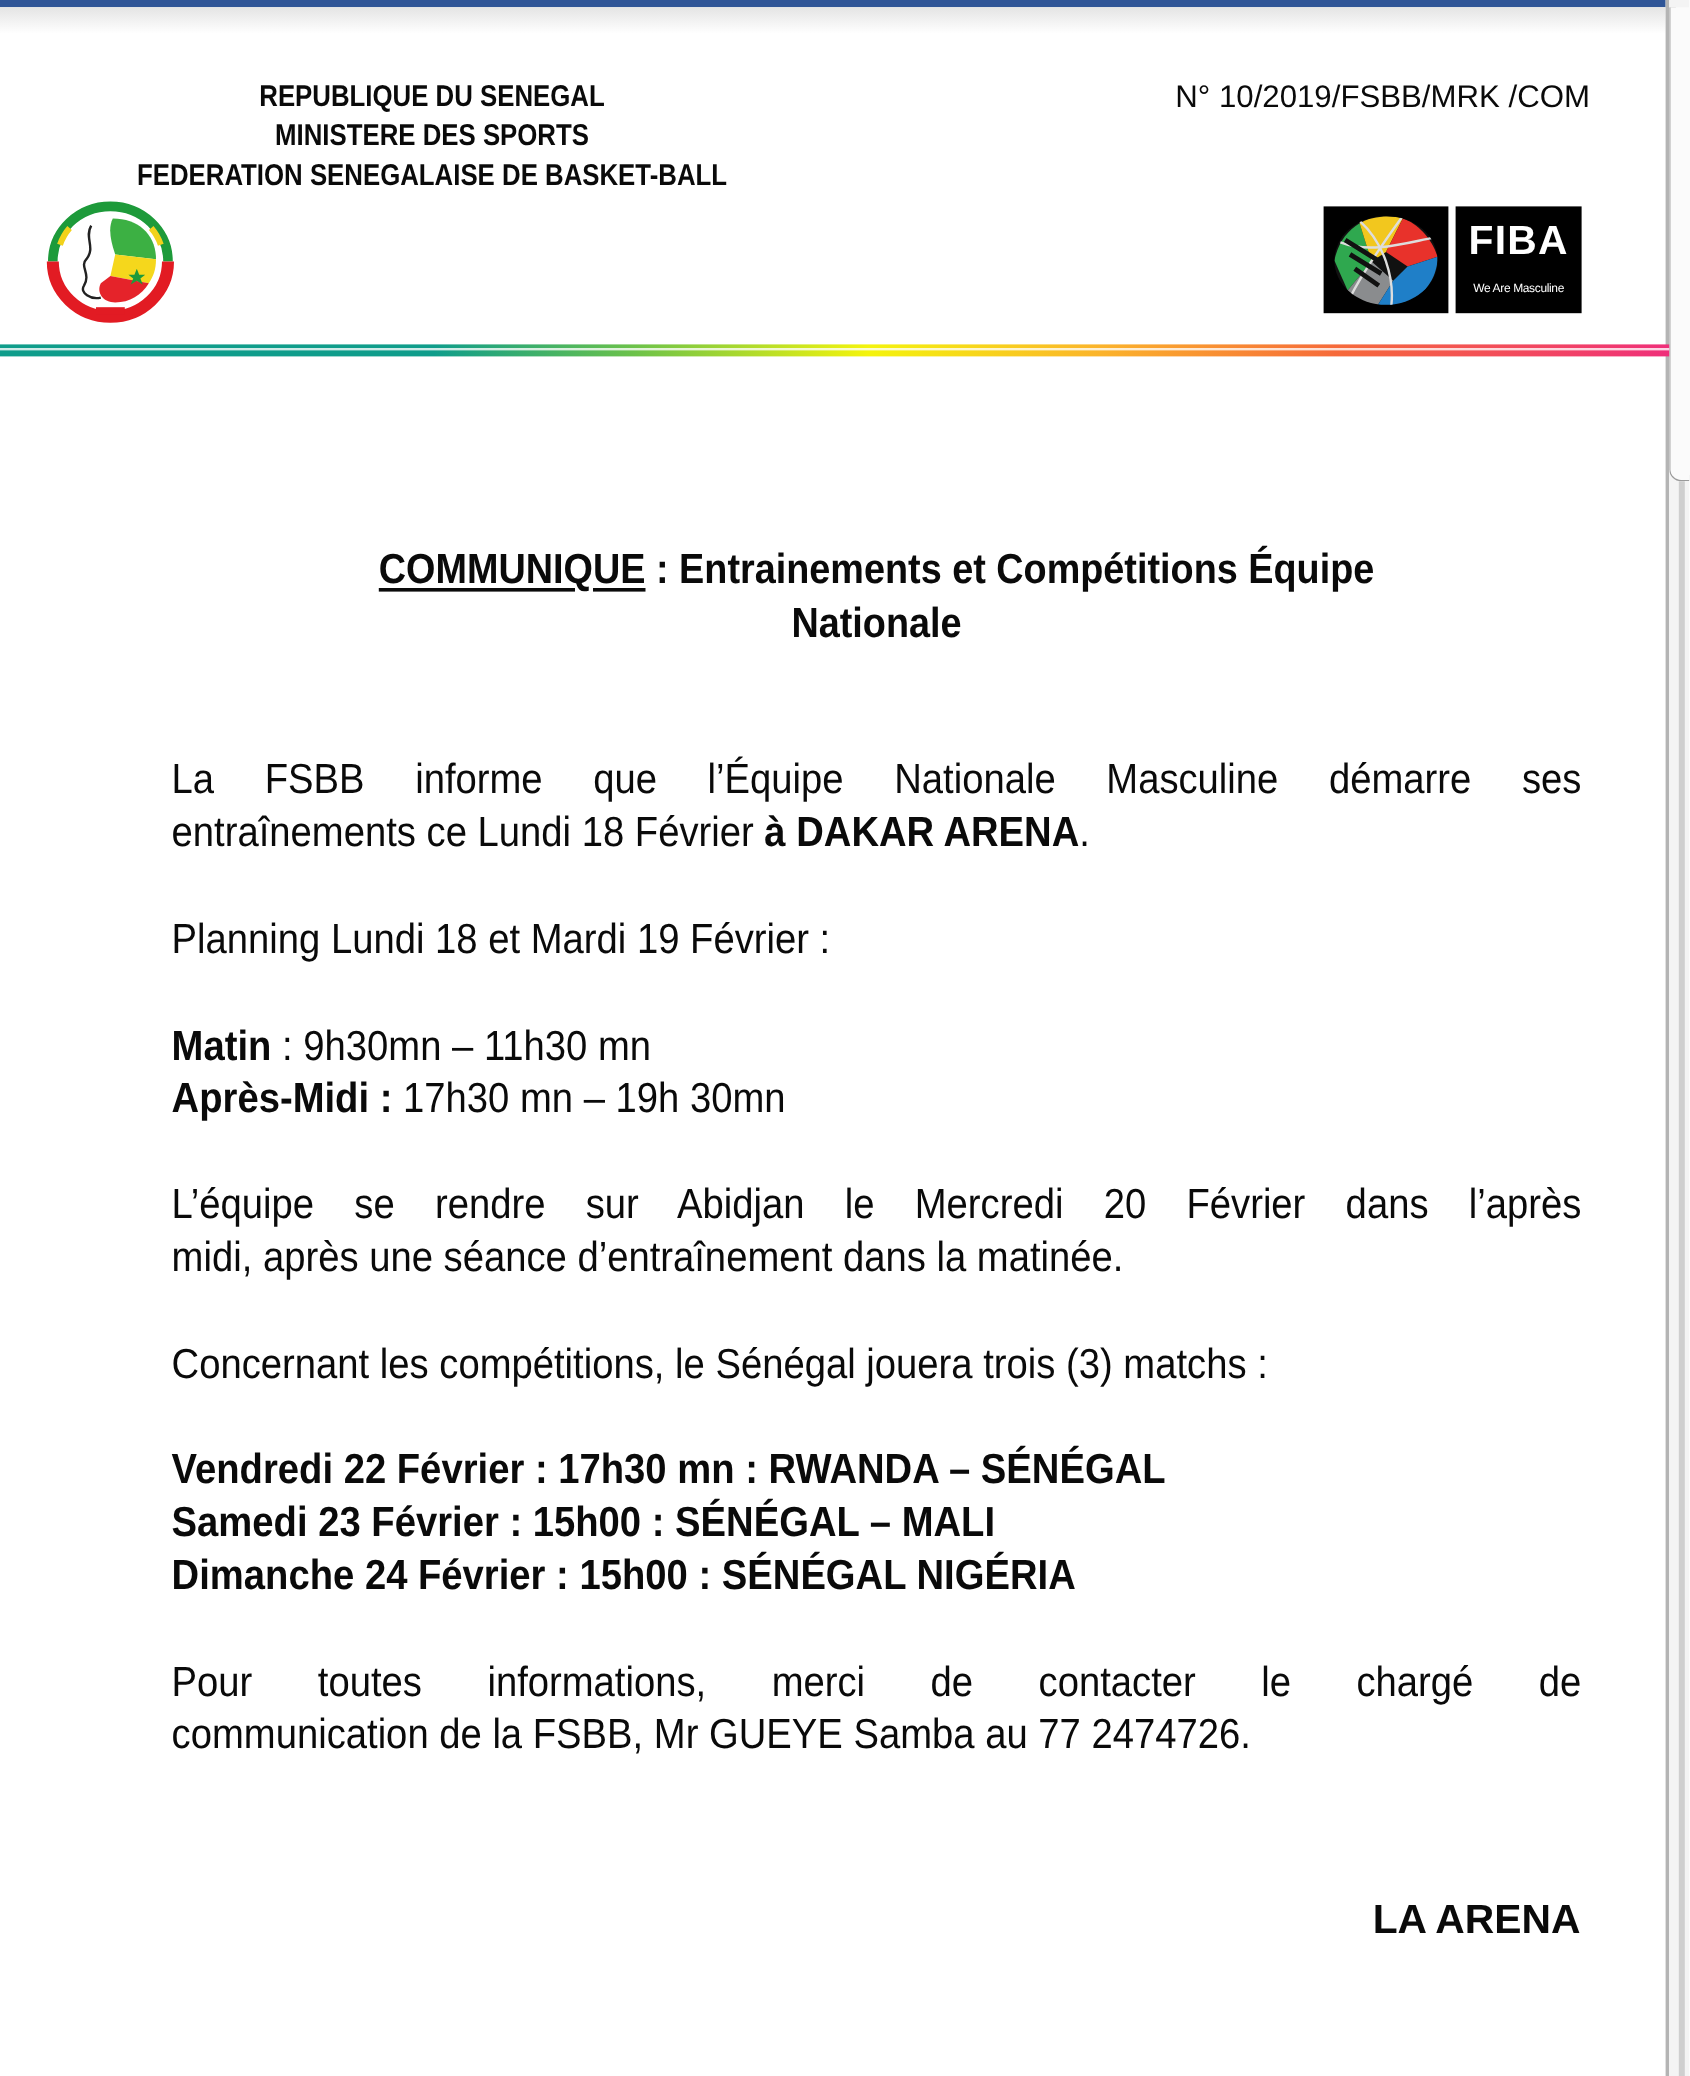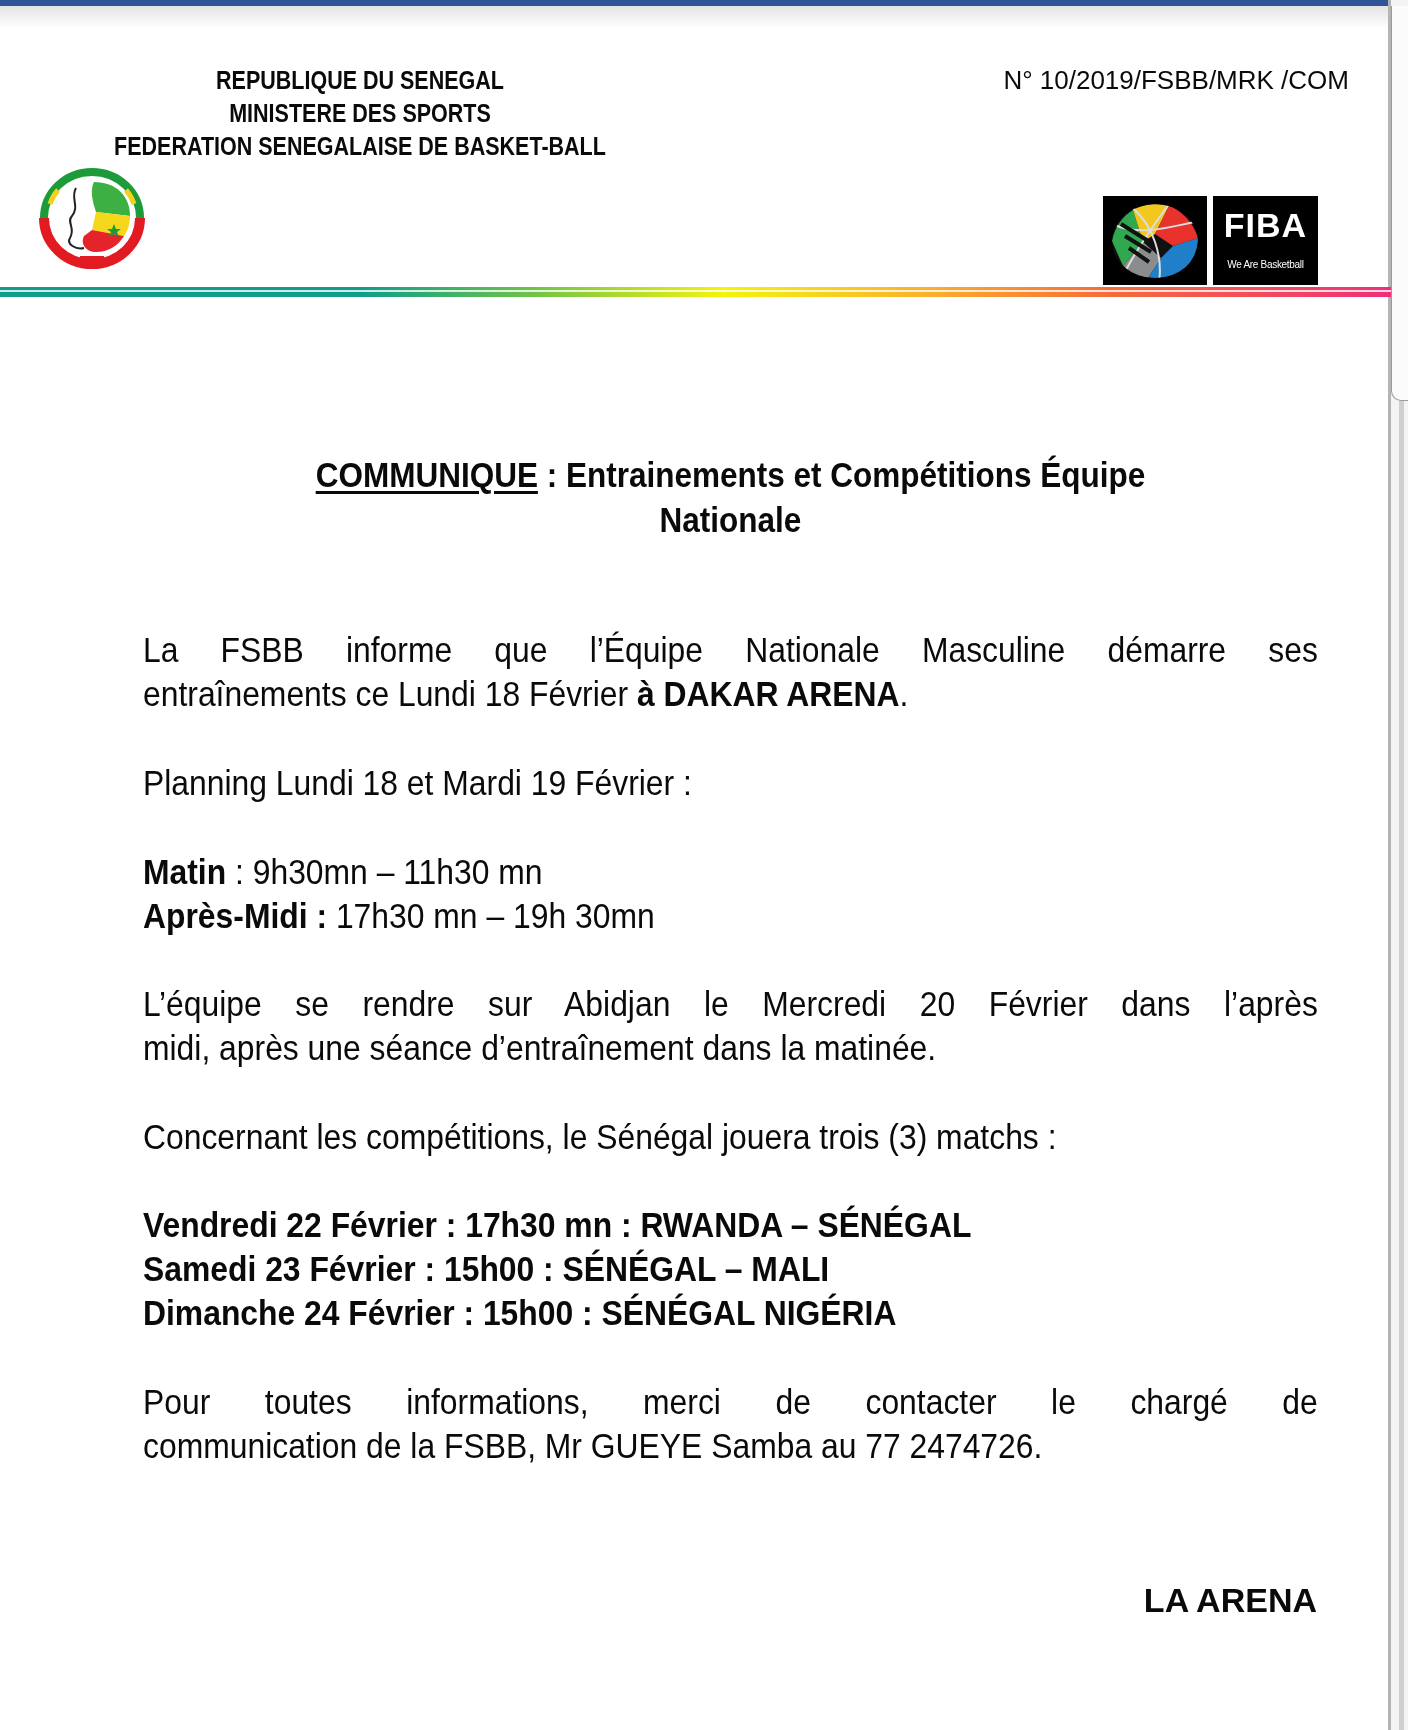--- a/index.html
+++ b/index.html
@@ -35,28 +35,28 @@
     position: absolute; left: 1399px; top: 401px; width: 5px; height: 1329px;
     background: #cfcfcf;
   }
   .hdr-left {
     position: absolute; left: 60px; top: 64px; width: 600px;
     text-align: center; font-weight: bold; font-size: 25px; line-height: 33px;
     transform: scaleX(0.86); transform-origin: 300px 0;
     letter-spacing: 0;
   }
   .hdr-right {
-    position: absolute; left: 900px; top: 64px; width: 449px;
+    position: absolute; left: 876px; top: 64px; width: 449px;
     text-align: right; font-size: 26px; line-height: 33px;
   }
   .logo-fsbb {
     position: absolute; left: 36px; top: 164px; width: 112px; height: 108px;
   }
   .logo-fiba {
-    position: absolute; left: 1103px; top: 196px; width: 215px; height: 89px;
+    position: absolute; left: 1103px; top: 172px; width: 215px; height: 89px;
     display: flex; gap: 6px; justify-content: center;
   }
   .fiba-ball { width: 104px; height: 89px; background: #000; }
   .fiba-word {
     width: 105px; height: 89px; background: #000; color: #fff;
     position: relative;
   }
   .fiba-word .fiba-name {
     position: absolute; left: 0; right: 0; top: 10px; text-align: center;
     font-weight: bold; font-size: 34px; letter-spacing: 1px;
@@ -144,21 +144,21 @@
         <path d="M44,84 L58,62 L70,50 L95,42 C95,62 80,80 60,84 Z" fill="#1f7fc8"></path>
         <path d="M14,30 C40,40 70,30 92,26" fill="none" stroke="#ddd" stroke-width="2"></path>
         <path d="M30,12 C50,30 60,60 56,86" fill="none" stroke="#ddd" stroke-width="2"></path>
         <path d="M66,8 C50,30 30,60 22,76" fill="none" stroke="#ddd" stroke-width="2"></path>
         <path d="M18,28 L50,48 M22,40 L48,56 M26,52 L46,66" stroke="#111" stroke-width="4"></path>
       </g>
     </svg>
   </div>
   <div class="fiba-word">
     <div class="fiba-name">FIBA</div>
-    <div class="fiba-tag">We Are Basketball</div>
+    <div class="fiba-tag">We Are Masculine</div>
   </div>
 </div>
 
 <div class="rainbow"></div>
 <div class="rainbow-hl"></div>
 
 <div class="title">
   <div>
     <span class="ul">COMMUNIQUE</span><span> : Entrainements et Compétitions Équipe</span>
   </div>

